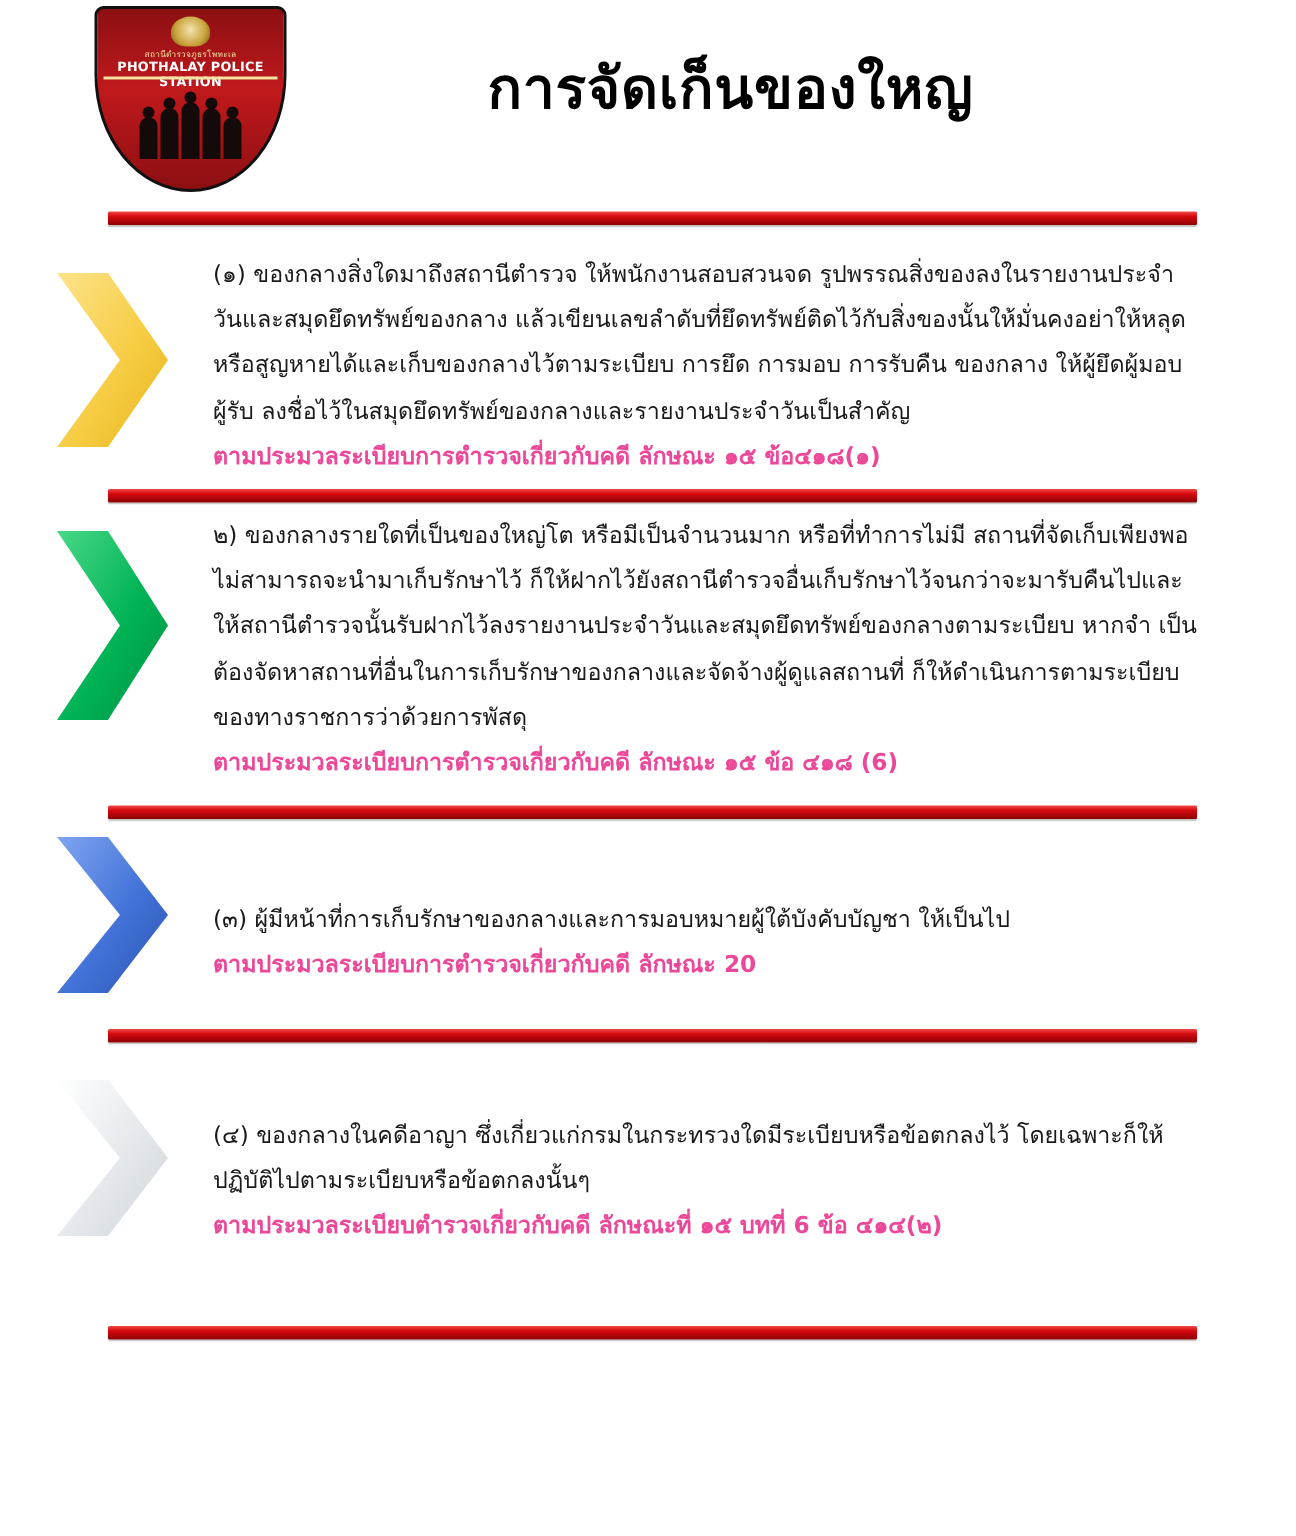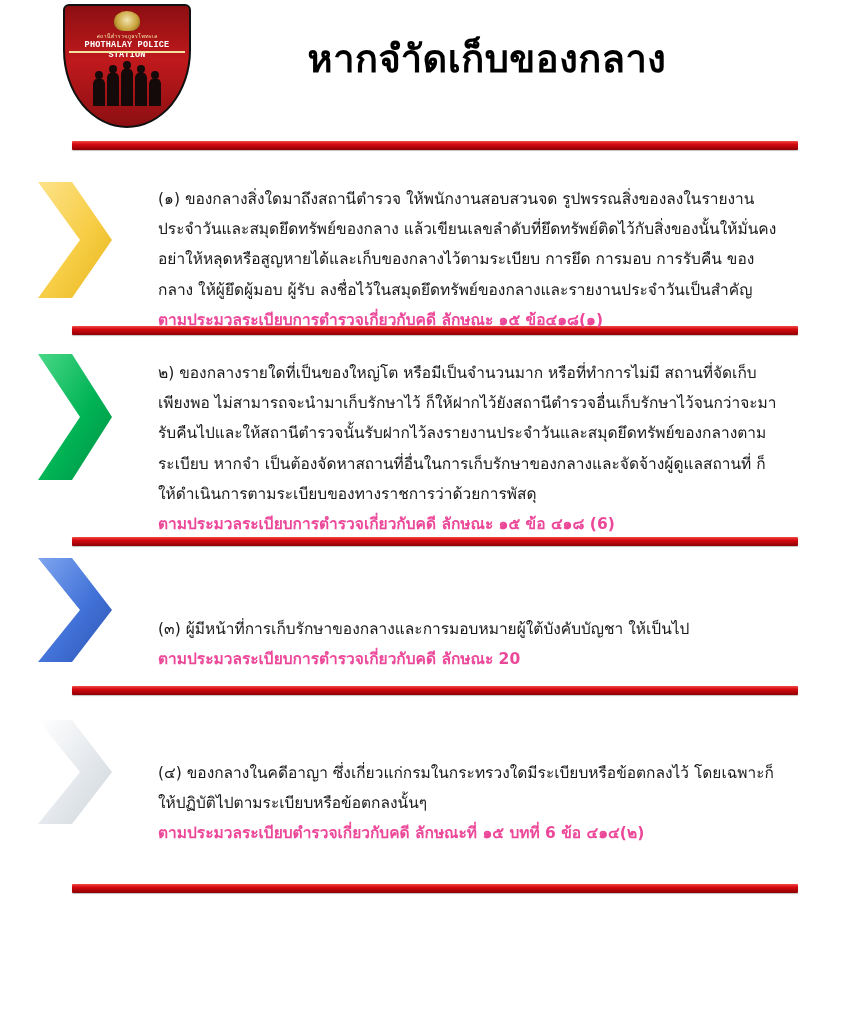--- a/index.html
+++ b/index.html
@@ -27,21 +27,20 @@
     top: 4px;
     width: 128px;
     height: 124px;
   }
   .shield {
     position: absolute;
     left: 0;
     top: 0;
     width: 128px;
     height: 124px;
-    font-family: Liberation Mono, monospace;
   }
   .shield-body {
     width: 128px;
     height: 124px;
     background: linear-gradient(180deg, #8c0f12 0%, #c0191c 45%, #8c0f12 100%);
     border: 2px solid #111;
     border-radius: 6px 6px 64px 64px / 6px 6px 78px 78px;
     box-sizing: border-box;
     position: relative;
     overflow: hidden;
@@ -160,21 +159,21 @@
   .section-body {
     position: absolute;
     left: 142px;
     right: 66px;
   }
   .para {
     font-size: 15.5px;
     line-height: 1.95;
     color: #1a1a1a;
     text-align: left;
-    margin: 16px;
+    margin: 0;
   }
   .para .num {
     color: #1a1a1a;
   }
   .ref {
     display: block;
     margin-top: 1px;
     font-size: 15.5px;
     line-height: 1.9;
     font-weight: bold;
@@ -197,21 +196,21 @@
           <div class="fig a"></div>
           <div class="fig b"></div>
           <div class="fig c"></div>
           <div class="fig d"></div>
           <div class="fig e"></div>
         </div>
       </div>
     </div>
   </div>
 
-  <div class="doc-title">หากจำัดเก็บของกลาง</div>
+  <div class="doc-title">การจัดเก็นของใหญ</div>
 </div>
 
 <div class="rule" style="top:141px;"></div>
 <div class="rule" style="top:326px;"></div>
 <div class="rule" style="top:537px;"></div>
 <div class="rule" style="top:686px;"></div>
 <div class="rule" style="top:884px;"></div>
 
 <div class="section" style="top:168px;">
   <div class="chevron" style="top:12px;">

